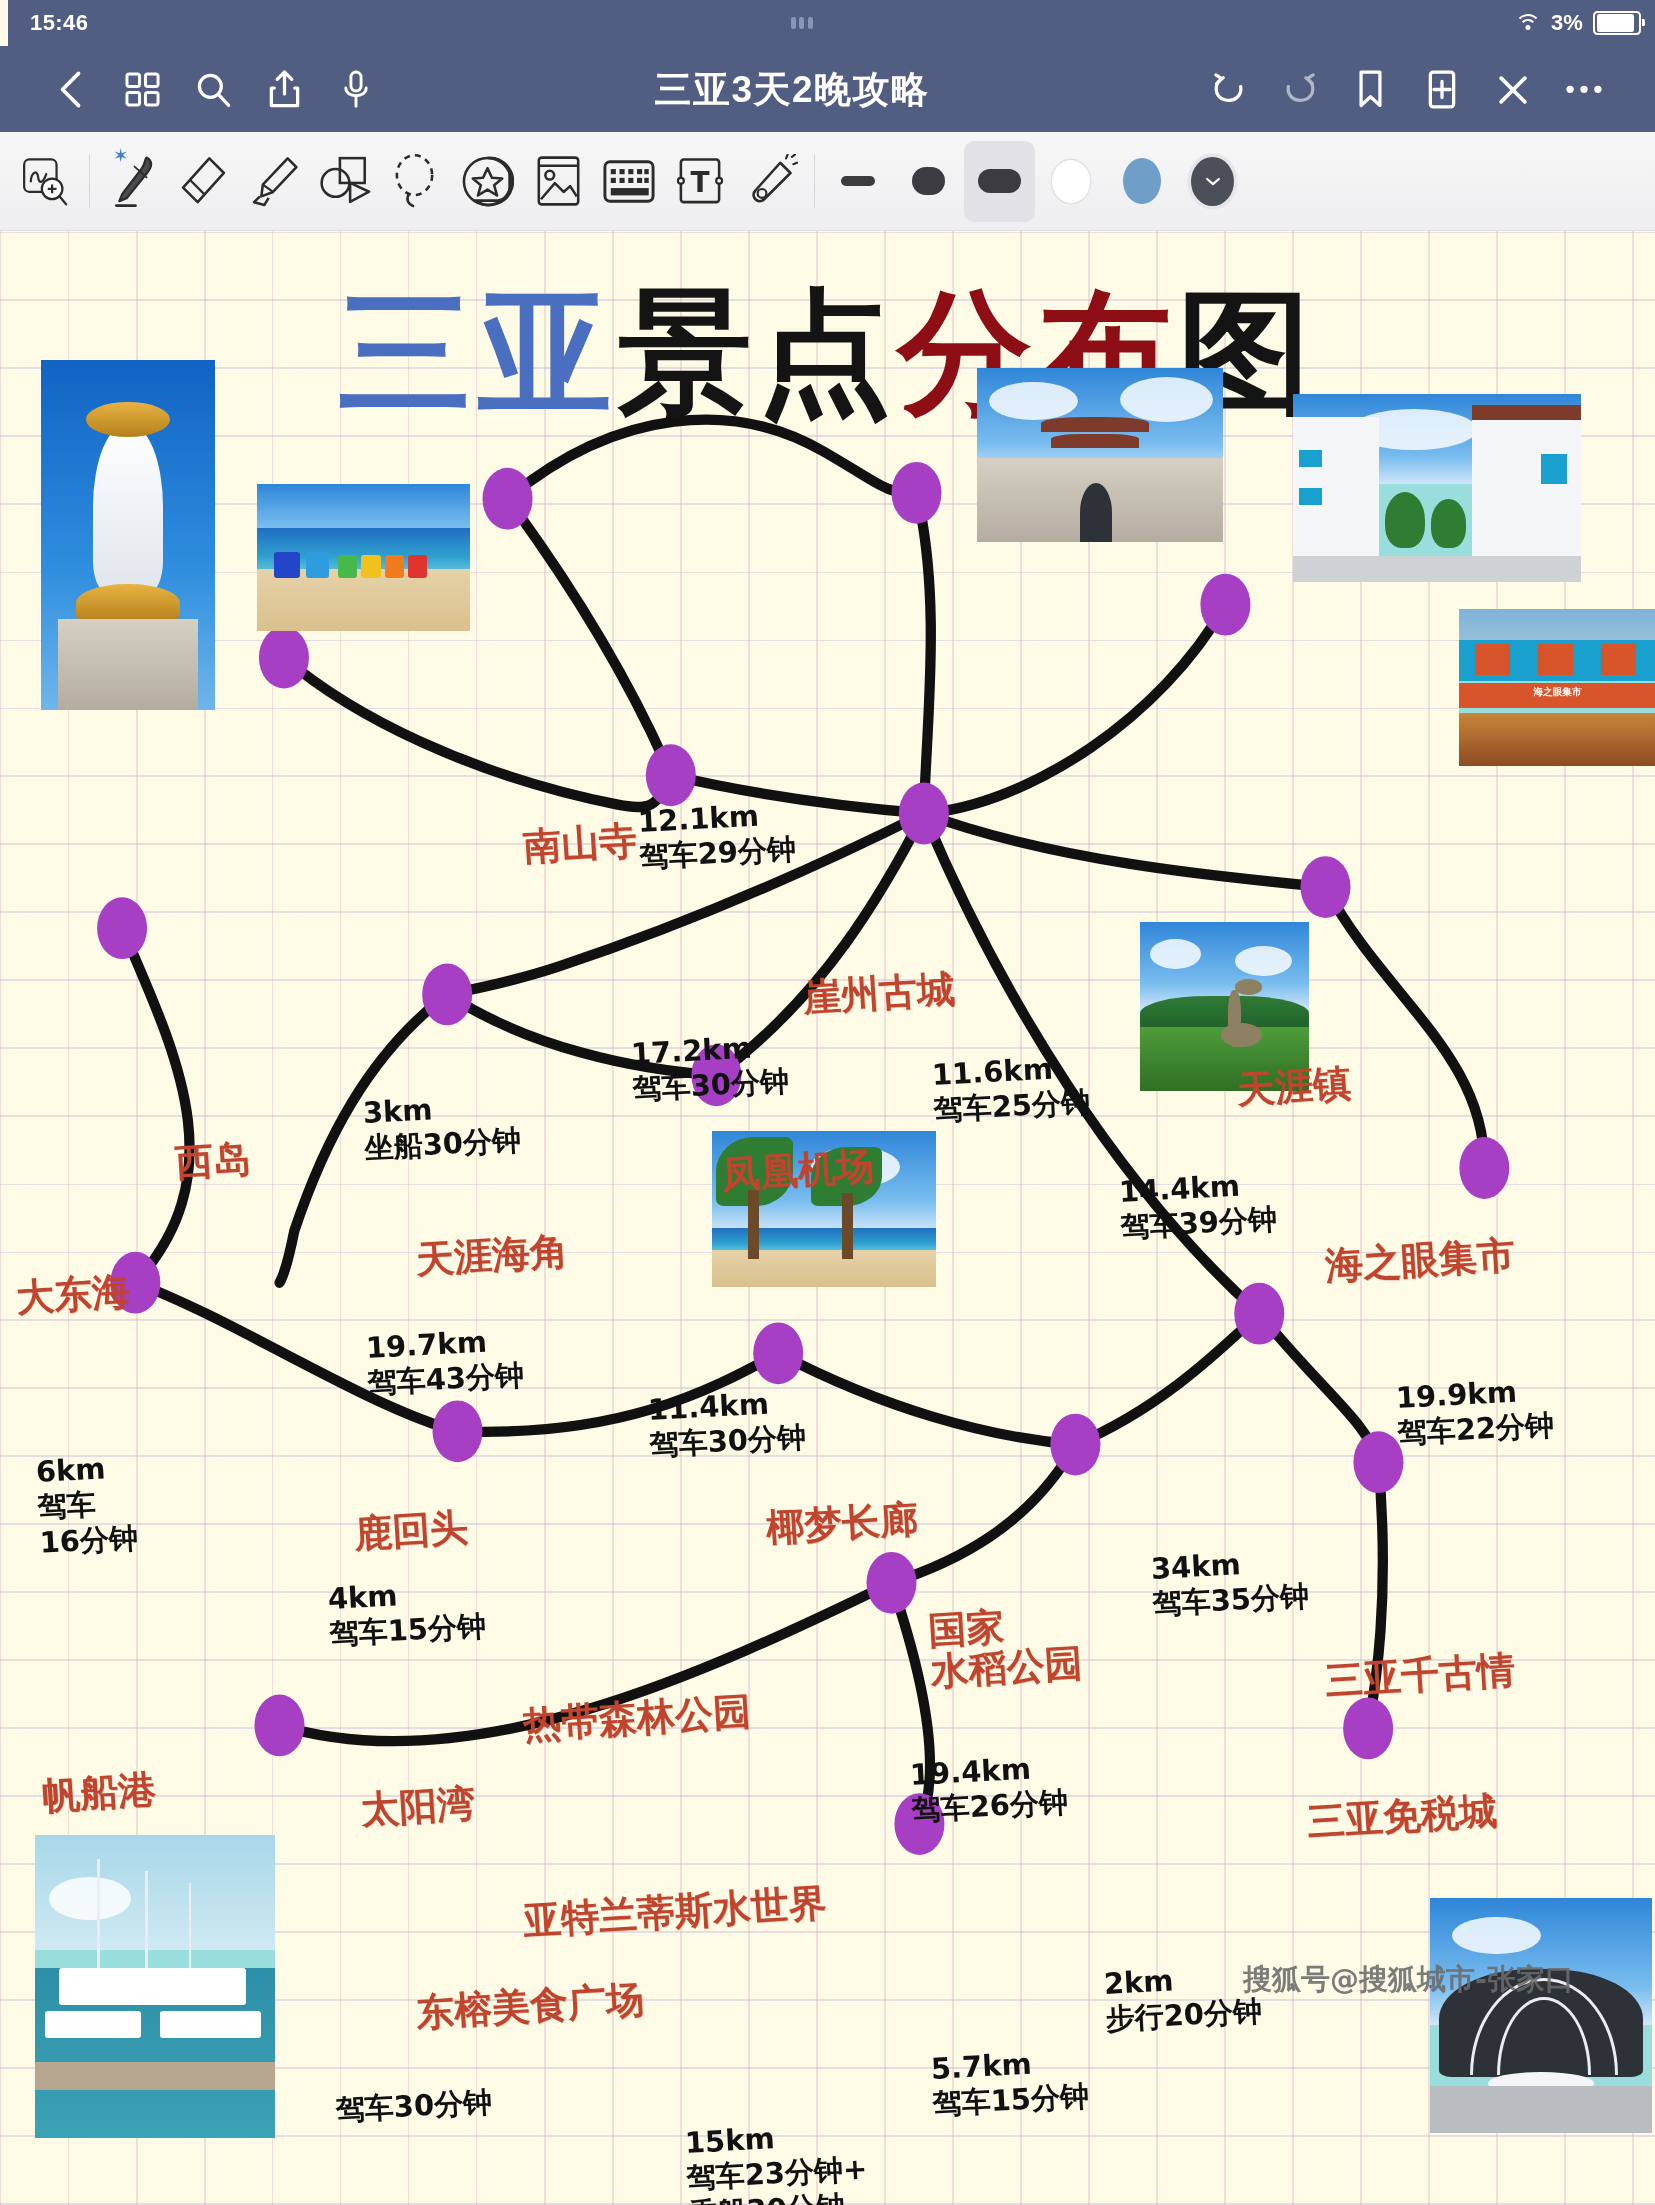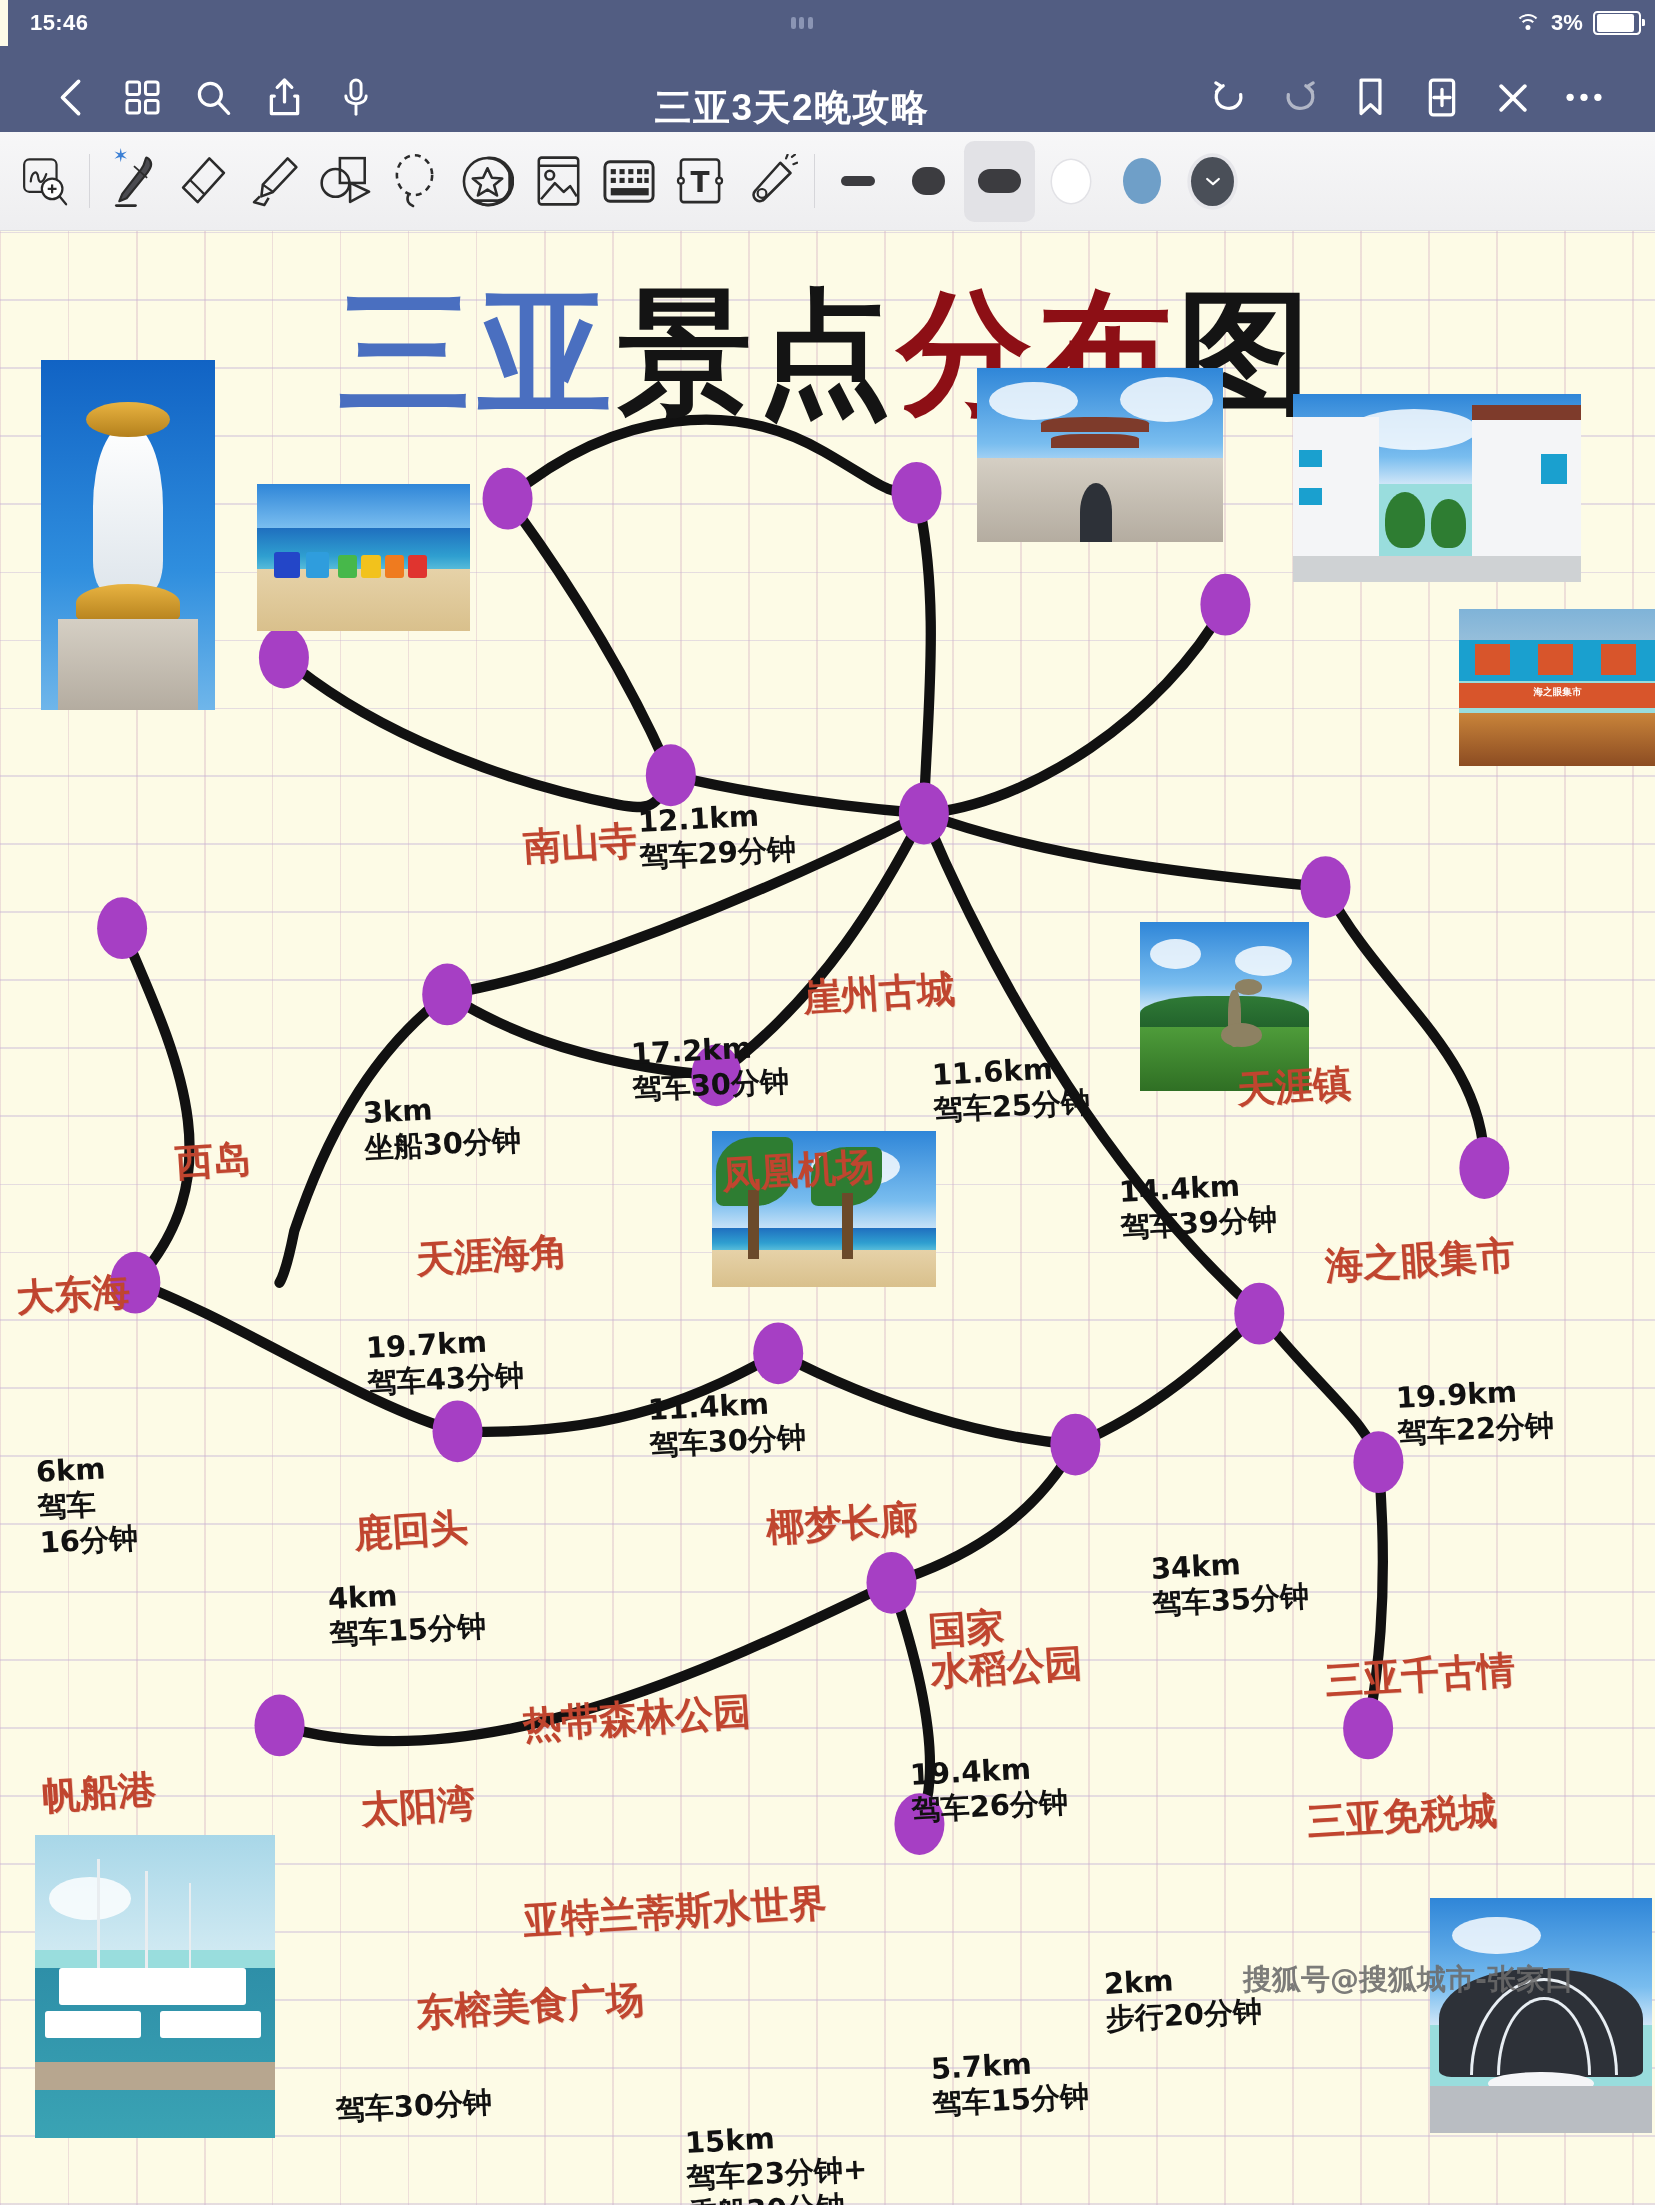--- a/index.html
+++ b/index.html
@@ -28,21 +28,21 @@
   .wifi-ico i:nth-child(2){width:13.2px;height:13.2px;top:5.1px;}
   .wifi-ico i:nth-child(3){width:5.1px;height:5.1px;top:11px;border-radius:50%;background:#fff;border:0;}
   .batt{width:44px;height:20.6px;border:2.2px solid #fff;border-radius:4.4px;position:relative;}
   .batt:after{content:"";position:absolute;right:-5.9px;top:5.9px;width:2.9px;height:7.4px;background:#fff;border-radius:0 1.5px 1.5px 0;}
   .batt i{position:absolute;left:1.5px;top:1.5px;bottom:1.5px;width:86%;background:#fff;border-radius:2.2px;display:block;}
 
   
   .appbar{
     position:absolute;left:0;top:46px;width:1655px;height:87px;
     background:#525d82;color:#fff;
-    display:flex;align-items:flex-end;box-sizing:border-box;padding:0 36px;
+    display:flex;align-items:center;box-sizing:border-box;padding:0 36px;
   }
   .appbar .grp{display:flex;align-items:center;}
   .hbtn{width:71px;height:71px;display:flex;align-items:center;justify-content:center;cursor:pointer;}
   .hbtn svg{display:block;}
   .doc-title{
     flex:1;text-align:center;font-size:37px;font-weight:bold;letter-spacing:1.5px;
     white-space:nowrap;
   }
 
   

